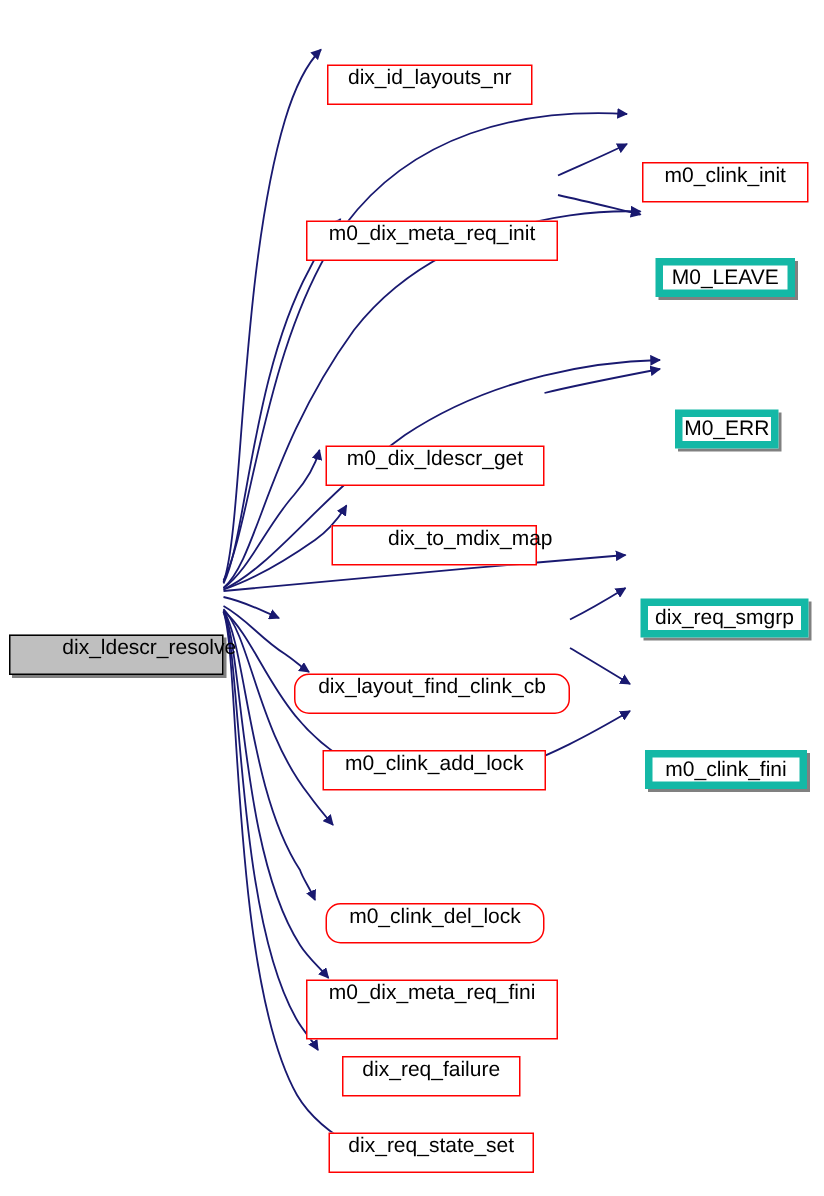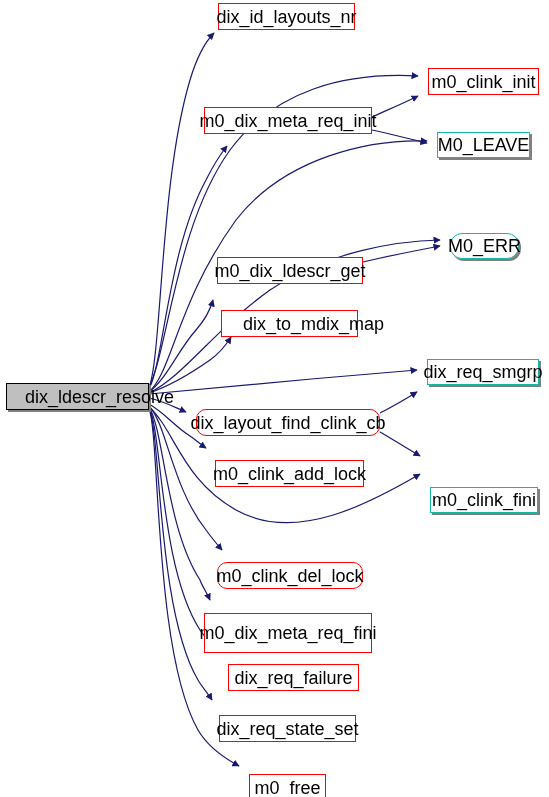--- a/index.html
+++ b/index.html
@@ -20,32 +20,32 @@
     position: absolute;
     left: 0;
     top: 0;
     width: 549px;
     height: 797px;
   }
   .node {
     position: absolute;
     box-sizing: border-box;
     display: flex;
-    align-items: center;
     justify-content: center;
     background: #ffffff;
     border: 1px solid #ff0000;
-    font-size: 18px;
+    font-size: 14px;
     color: #000000;
     line-height: 1;
     white-space: nowrap;
     z-index: 5;
+    margin-top: 40px;
   }
   .node.plain {
-    border: 1px solid #14b8a6;
+    border: 5px solid #14b8a6;
     box-shadow: 2px 2px 0 0 #808080;
   }
   .node.root {
     background: #bfbfbf;
     border: 1px solid #000000;
     box-shadow: 2px 2px 0 0 #808080;
   }
   .node .label {
     display: block;
     padding: 0 2px;
@@ -94,48 +94,48 @@
       </div>
       <div class="node" style="left: 428px; top: 68px; width: 111px; height: 27px;">
         <span class="label">m0_clink_init</span>
       </div>
       <div class="node" style="left: 204px; top: 107px; width: 168px; height: 27px;">
         <span class="label">m0_dix_meta_req_init</span>
       </div>
       <div class="node plain" style="left: 437px; top: 132px; width: 93px; height: 26px;">
         <span class="label">M0_LEAVE</span>
       </div>
-      <div class="node plain" style="left: 450px; top: 233px; width: 69px; height: 26px; border-radius: 12px;">
+      <div class="node plain" style="left: 450px; top: 233px; width: 69px; height: 26px;">
         <span class="label">M0_ERR</span>
       </div>
       <div class="node" style="left: 217px; top: 257px; width: 146px; height: 27px;">
         <span class="label">m0_dix_ldescr_get</span>
       </div>
       <div class="node" style="left: 221px; top: 310px; width: 137px; height: 27px; padding-left: 48px;">
         <span class="label">dix_to_mdix_map</span>
       </div>
       <div class="node plain" style="left: 427px; top: 359px; width: 112px; height: 26px;">
         <span class="label">dix_req_smgrp</span>
       </div>
       <div class="node" style="left: 196px; top: 409px; width: 184px; height: 27px; border-radius: 10px;">
         <span class="label">dix_layout_find_clink_cb</span>
       </div>
       <div class="node" style="left: 215px; top: 460px; width: 149px; height: 27px;">
         <span class="label">m0_clink_add_lock</span>
       </div>
-      <div class="node plain" style="left: 430px; top: 487px; width: 108px; height: 26px;">
+      <div class="node plain" style="left: 430px; top: 460px; width: 108px; height: 26px;">
         <span class="label">m0_clink_fini</span>
       </div>
       <div class="node" style="left: 217px; top: 562px; width: 146px; height: 27px; border-radius: 10px;">
         <span class="label">m0_clink_del_lock</span>
       </div>
       <div class="node" style="left: 204px; top: 613px; width: 168px; height: 40px;">
         <span class="label">m0_dix_meta_req_fini</span>
       </div>
-      <div class="node" style="left: 228px; top: 664px; width: 131px; height: 27px;">
+      <div class="node" style="left: 228px; top: 664px; width: 119px; height: 27px;">
         <span class="label">dix_req_failure</span>
       </div>
       <div class="node" style="left: 219px; top: 715px; width: 137px; height: 27px;">
         <span class="label">dix_req_state_set</span>
       </div>
       <div class="node" style="left: 249px; top: 774px; width: 77px; height: 27px;">
         <span class="label">m0_free</span>
       </div>
     </div>
 </div>

